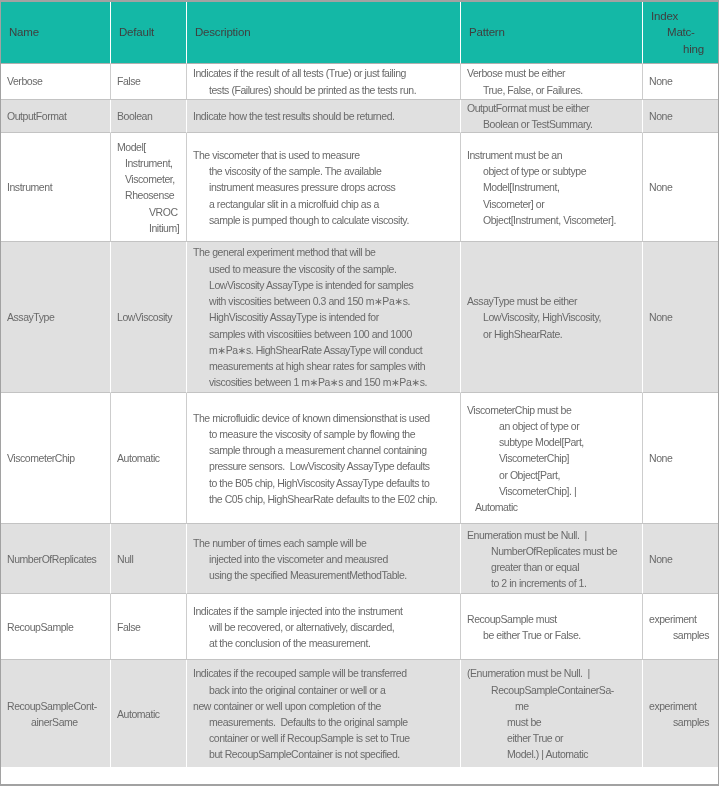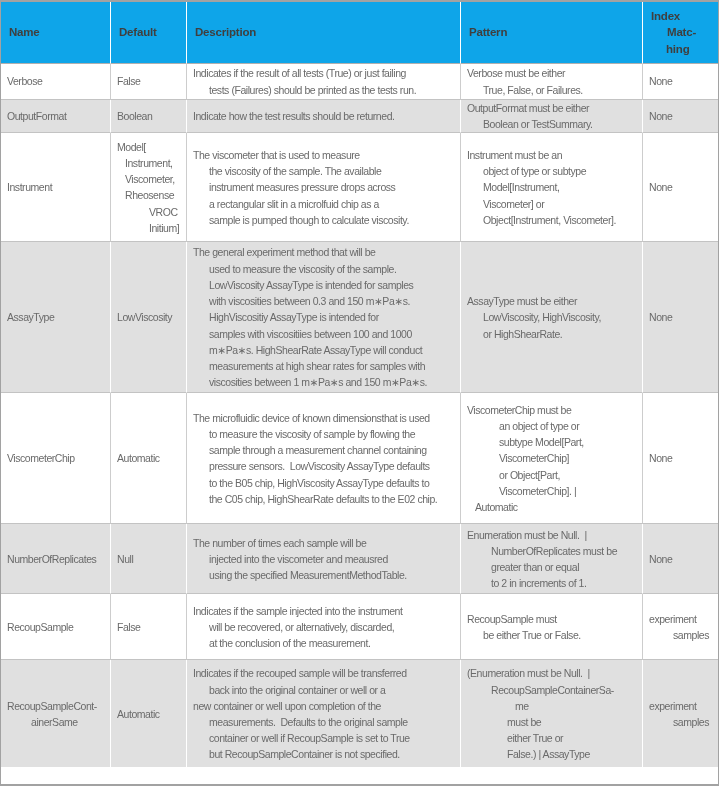--- a/index.html
+++ b/index.html
@@ -8,21 +8,21 @@
     border:1px solid #a2a2a2;border-top-width:2px;border-bottom-width:2px;
     overflow:hidden;background:#ffffff;
   }
   table.params{
     border-collapse:separate;border-spacing:0;table-layout:fixed;width:717px;
     font-family:"Liberation Sans","DejaVu Sans",sans-serif;
     font-size:10.5px;letter-spacing:-0.45px;line-height:16.2px;color:#6a6a6a;
   }
   th,td{vertical-align:middle;padding:0 6px;overflow:visible;}
   thead th{
-    height:61px;background:#0ea5e9;color:#3f3f3f;font-weight:bold;
+    height:61px;background:#14b8a6;color:#3f3f3f;font-weight:normal;
     font-size:11.5px;letter-spacing:-0.2px;text-align:left;padding:0 8px;
     border-right:1px solid #ffffff;border-bottom:1px solid #b0b0b0;
   }
   thead th:last-child{border-right:none;}
   tbody td{
     background:#ffffff;
     border-right:1px solid #cdcdcd;border-bottom:1px solid #c3c3c3;
   }
   tbody td:last-child{border-right:none;}
   tbody tr.shaded td{background:#e0e0e0;border-right-color:#ffffff;}
@@ -51,21 +51,21 @@
           </th>
           <th>
             <div class="ln">Description</div>
           </th>
           <th>
             <div class="ln">Pattern</div>
           </th>
           <th>
             <div class="ln">Index</div>
             <div class="ln" style="margin-left: 16px;">Matc-</div>
-            <div class="ln" style="margin-left: 15px;">hing</div>
+            <div class="ln" style="margin-left: 32px;">hing</div>
           </th>
         </tr>
       </thead>
     <tbody>
         <tr style="height: 36px;">
           <td>
             <div class="ln">Verbose</div>
           </td>
           <td>
             <div class="ln">False</div>
@@ -243,21 +243,21 @@
             <div class="ln" style="margin-left: 16px;">measurements.  Defaults to the original sample</div>
             <div class="ln" style="margin-left: 16px;">container or well if RecoupSample is set to True</div>
             <div class="ln" style="margin-left: 16px;">but RecoupSampleContainer is not specified.</div>
           </td>
           <td>
             <div class="ln">(Enumeration must be Null.  |</div>
             <div class="ln" style="margin-left: 24px;">RecoupSampleContainerSa-</div>
             <div class="ln" style="margin-left: 48px;">me</div>
             <div class="ln" style="margin-left: 40px;">must be</div>
             <div class="ln" style="margin-left: 40px;">either True or</div>
-            <div class="ln" style="margin-left: 40px;">False.) | AssayType</div>
+            <div class="ln" style="margin-left: 40px;">Model.) | Automatic</div>
           </td>
           <td>
             <div class="ln">experiment</div>
             <div class="ln" style="margin-left: 24px;">samples</div>
           </td>
         </tr>
       </tbody>
   </table>
 </div>
 

